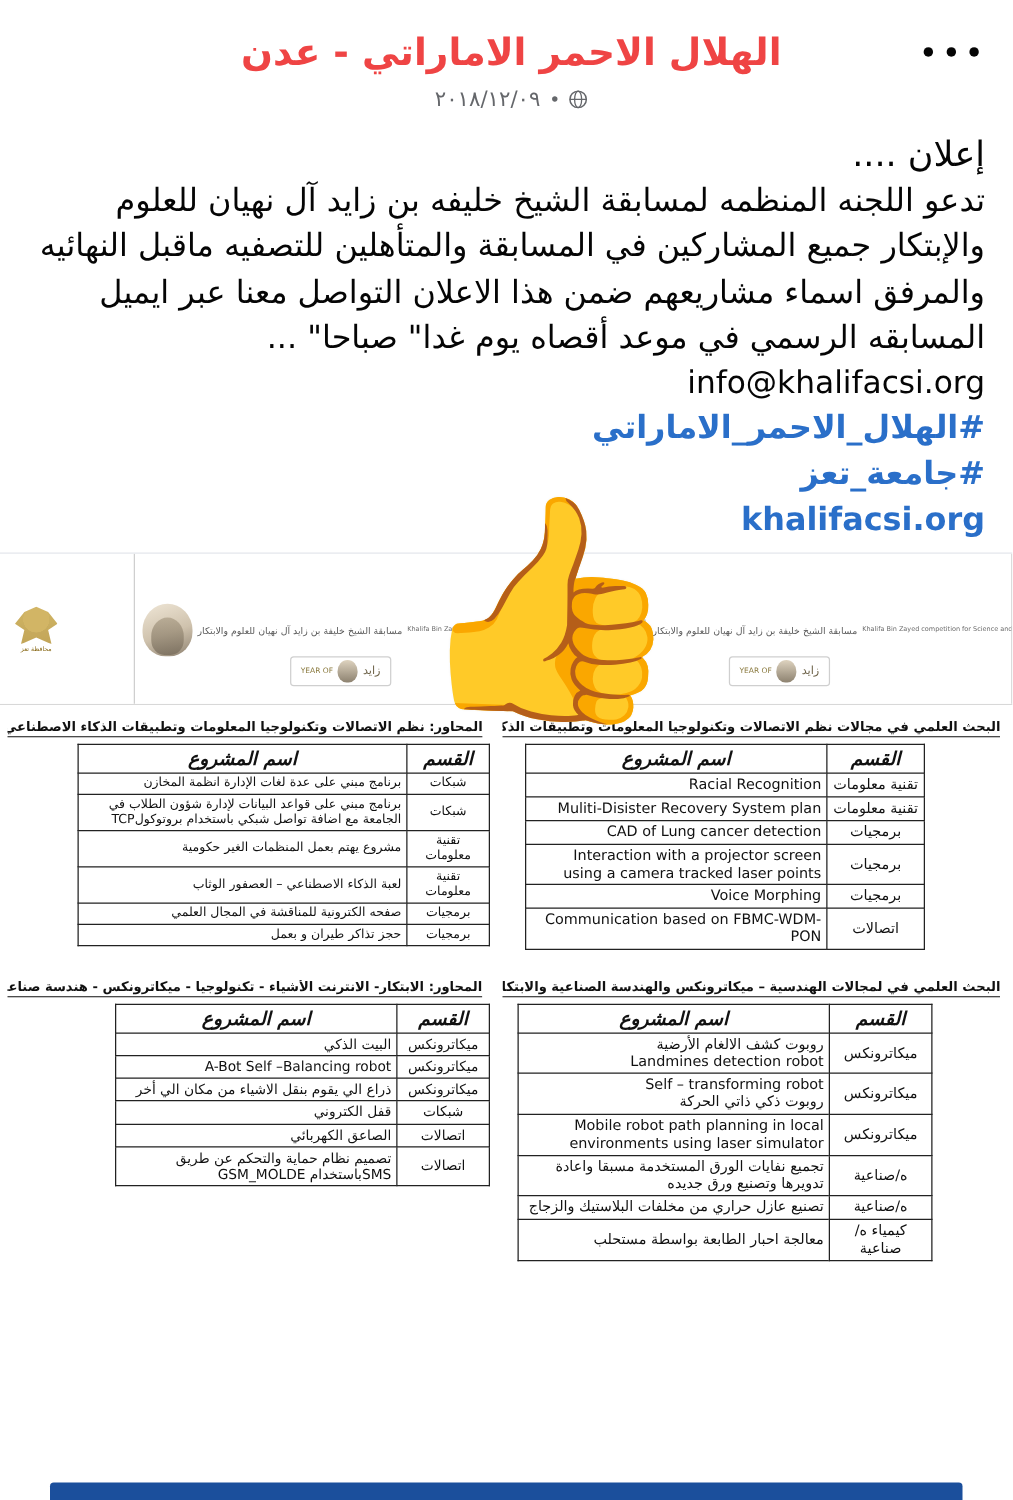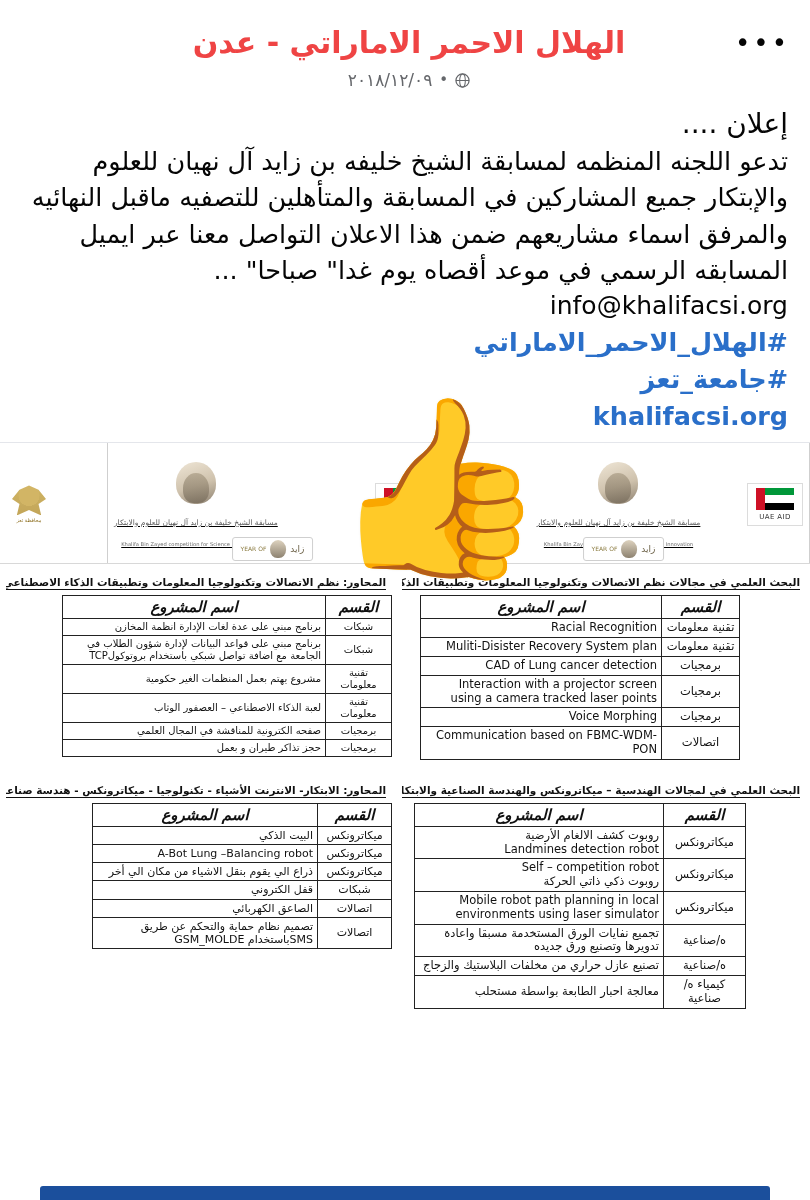--- a/index.html
+++ b/index.html
@@ -161,21 +161,21 @@
   .crest .eagle {
     width: 34px; height: 30px;
     background:
       radial-gradient(circle at 50% 35%, #caa94a 0 40%, transparent 41%),
       linear-gradient(#c9a94a, #b8963c);
     clip-path: polygon(50% 0, 78% 14%, 100% 45%, 78% 62%, 86% 100%, 50% 82%, 14% 100%, 22% 62%, 0 45%, 22% 14%);
     opacity: .85;
   }
   .crest .crest-caption { font-size: 5px; color: #8a6b1a; margin-top: 2px; }
   .khalifa-block {
-    display: flex; flex-direction: column; align-items: center; gap: 14px; text-decoration: underline;
+    display: flex; flex-direction: row; align-items: center; gap: 4px;
   }
   .sheikh-portrait {
     width: 40px; height: 42px;
     border-radius: 50% 50% 46% 46%;
     background: linear-gradient(160deg, #efe6d6 0%, #cfc2ad 55%, #8e8271 100%);
     position: relative;
     overflow: hidden;
   }
   .sheikh-portrait::after {
     content: "";
@@ -203,21 +203,21 @@
   .flag .bars { flex: 1; display: flex; flex-direction: column; }
   .flag .bars span { flex: 1; }
   .flag .g { background: #009739; }
   .flag .w { background: #ffffff; }
   .flag .b { background: #000000; }
   .uae-aid-label { font-size: 7px; color: #333; letter-spacing: .4px; }
   .zayed-badge {
     position: absolute;
     left: 50%;
     transform: translateX(-50%);
-    bottom: 4px;
+    bottom: 16px;
     display: flex;
     align-items: center;
     gap: 4px;
     border: 1px solid #cfcfcf;
     border-radius: 3px;
     padding: 2px 8px;
     background: #fff;
   }
   .zayed-year { font-size: 6px; color: #8a7a3f; text-align: center; line-height: 1.1; }
   .zayed-face {
@@ -510,21 +510,21 @@
             </tr>
           </thead>
           <tbody>
             <tr>
               <td class="c-dept">ميكاترونكس</td>
               <td class="c-project two-line">روبوت كشف الالغام الأرضية
 Landmines detection robot</td>
             </tr>
             <tr>
               <td class="c-dept">ميكاترونكس</td>
-              <td class="c-project two-line">Self – competition robot
+              <td class="c-project two-line">Self – transforming robot
 روبوت ذكي ذاتي الحركة</td>
             </tr>
             <tr>
               <td class="c-dept">ميكاترونكس</td>
               <td class="c-project ltr-cell">Mobile robot path planning in local environments using laser simulator</td>
             </tr>
             <tr>
               <td class="c-dept">ه/صناعية</td>
               <td class="c-project">تجميع نفايات الورق المستخدمة مسبقا واعادة تدويرها وتصنيع ورق جديده</td>
             </tr>
@@ -551,21 +551,21 @@
               <th class="c-project">اسم المشروع</th>
             </tr>
           </thead>
           <tbody>
             <tr>
               <td class="c-dept">ميكاترونكس</td>
               <td class="c-project">البيت الذكي</td>
             </tr>
             <tr>
               <td class="c-dept">ميكاترونكس</td>
-              <td class="c-project ltr-cell">A-Bot Lung –Balancing robot</td>
+              <td class="c-project ltr-cell">A-Bot Self –Balancing robot</td>
             </tr>
             <tr>
               <td class="c-dept">ميكاترونكس</td>
               <td class="c-project">ذراع الي يقوم بنقل الاشياء من مكان الي أخر</td>
             </tr>
             <tr>
               <td class="c-dept">شبكات</td>
               <td class="c-project">قفل الكتروني</td>
             </tr>
             <tr>

